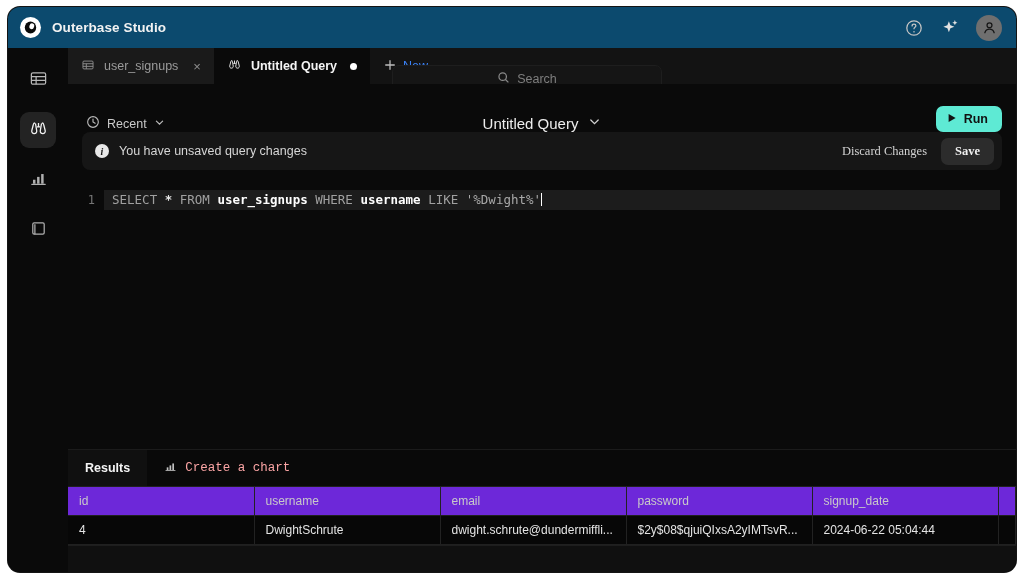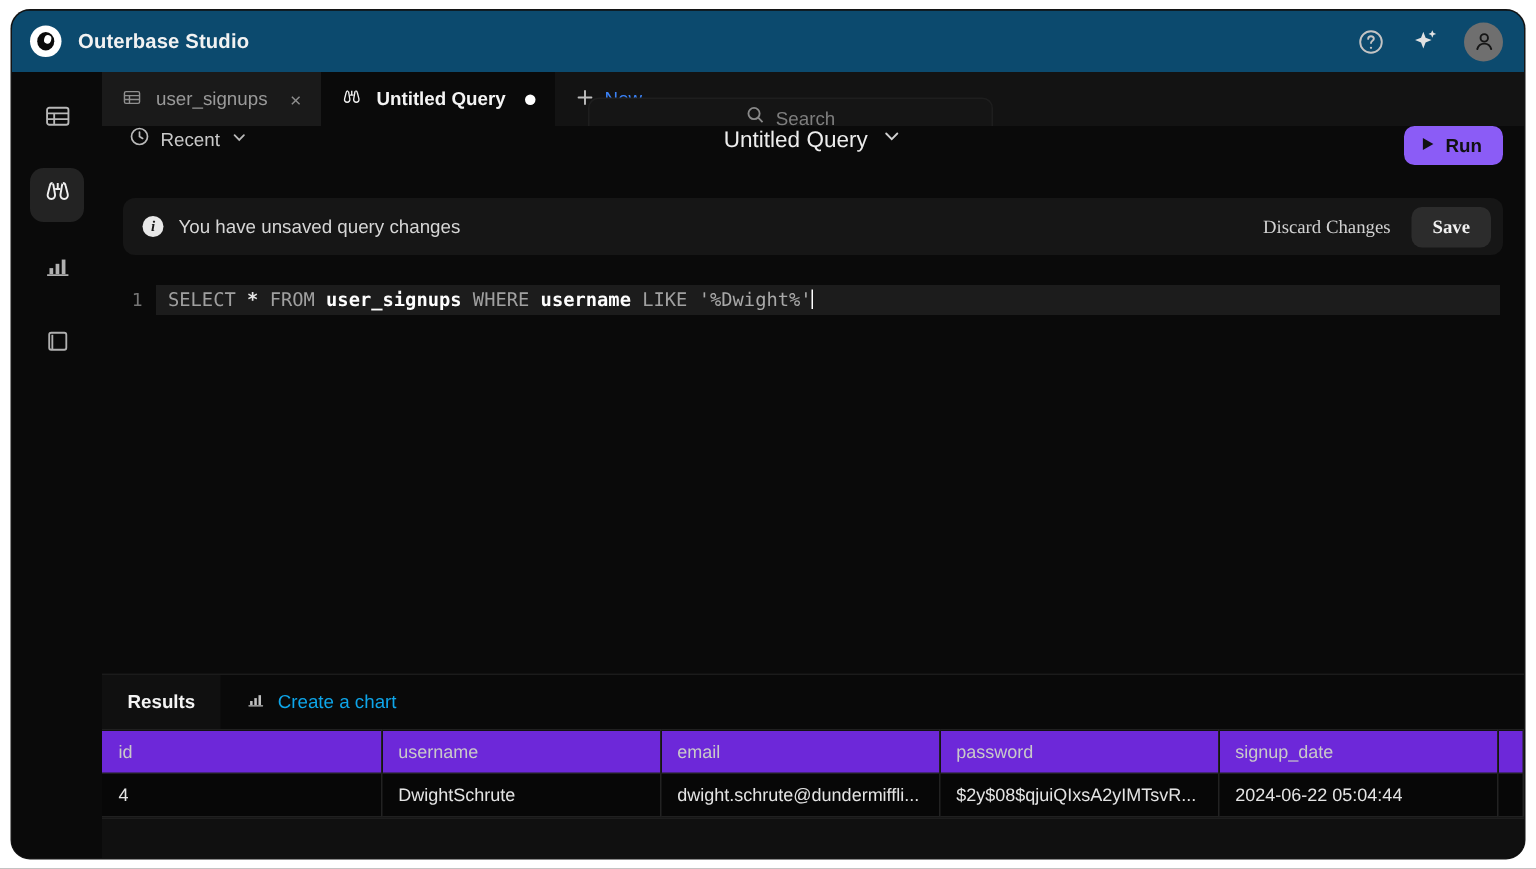--- a/index.html
+++ b/index.html
@@ -123,40 +123,40 @@
     display: flex; align-items: center; gap: 7px;
     padding: 0 14px; color: #3b82f6; font-size: 12.5px;
     cursor: pointer;
   }
   .tabstrip-filler { flex: 1; background: #131313; }
 
   
   .qtoolbar {
     height: 48px; flex: 0 0 48px;
     background: #0a0a0a;
-    display: flex; align-items: flex-start;
+    display: flex; align-items: flex-end;
     padding: 0 14px 0 18px;
     position: relative;
   }
   .recent {
     display: flex; align-items: center; gap: 7px;
     color: #c9c9c9; font-size: 12.5px; cursor: pointer;
   }
   .qtitle {
     position: absolute; left: 0; right: 0;
     display: flex; align-items: center; justify-content: center;
     gap: 10px;
     pointer-events: none;
   }
   .qtitle .t { color: #ededed; font-size: 15px; }
   .qtitle .chev { pointer-events: auto; cursor: pointer; }
   .run-btn {
     margin-left: auto;
     display: flex; align-items: center; gap: 7px;
-    background: #8b5cf6; color: #111111;
+    background: #5eead4; color: #111111;
     font-size: 12.5px; font-weight: 600;
     border-radius: 7px;
     padding: 6px 14px 6px 11px;
     cursor: pointer;
     position: relative; z-index: 2;
   }
 
   
   .banner-wrap { padding: 0 14px; background: #0a0a0a; }
   .banner {
@@ -238,21 +238,21 @@
     display: flex; align-items: stretch;
     background: #090909;
   }
   .rtab {
     display: flex; align-items: center; gap: 8px;
     padding: 0 17px;
     font-size: 12.5px;
     cursor: pointer;
   }
   .rtab.active { background: #101010; color: #f4f4f4; font-weight: 700; }
-  .rtab.idle { color: #0ea5e9; }
+  .rtab.idle { color: #fca5a5; font-family: Liberation Mono, monospace; }
 
   table.grid {
     width: 100%;
     border-collapse: collapse;
     table-layout: fixed;
     font-size: 12px;
   }
   table.grid th, table.grid td {
     border-right: 1px solid #222222;
     border-bottom: 1px solid #202020;

